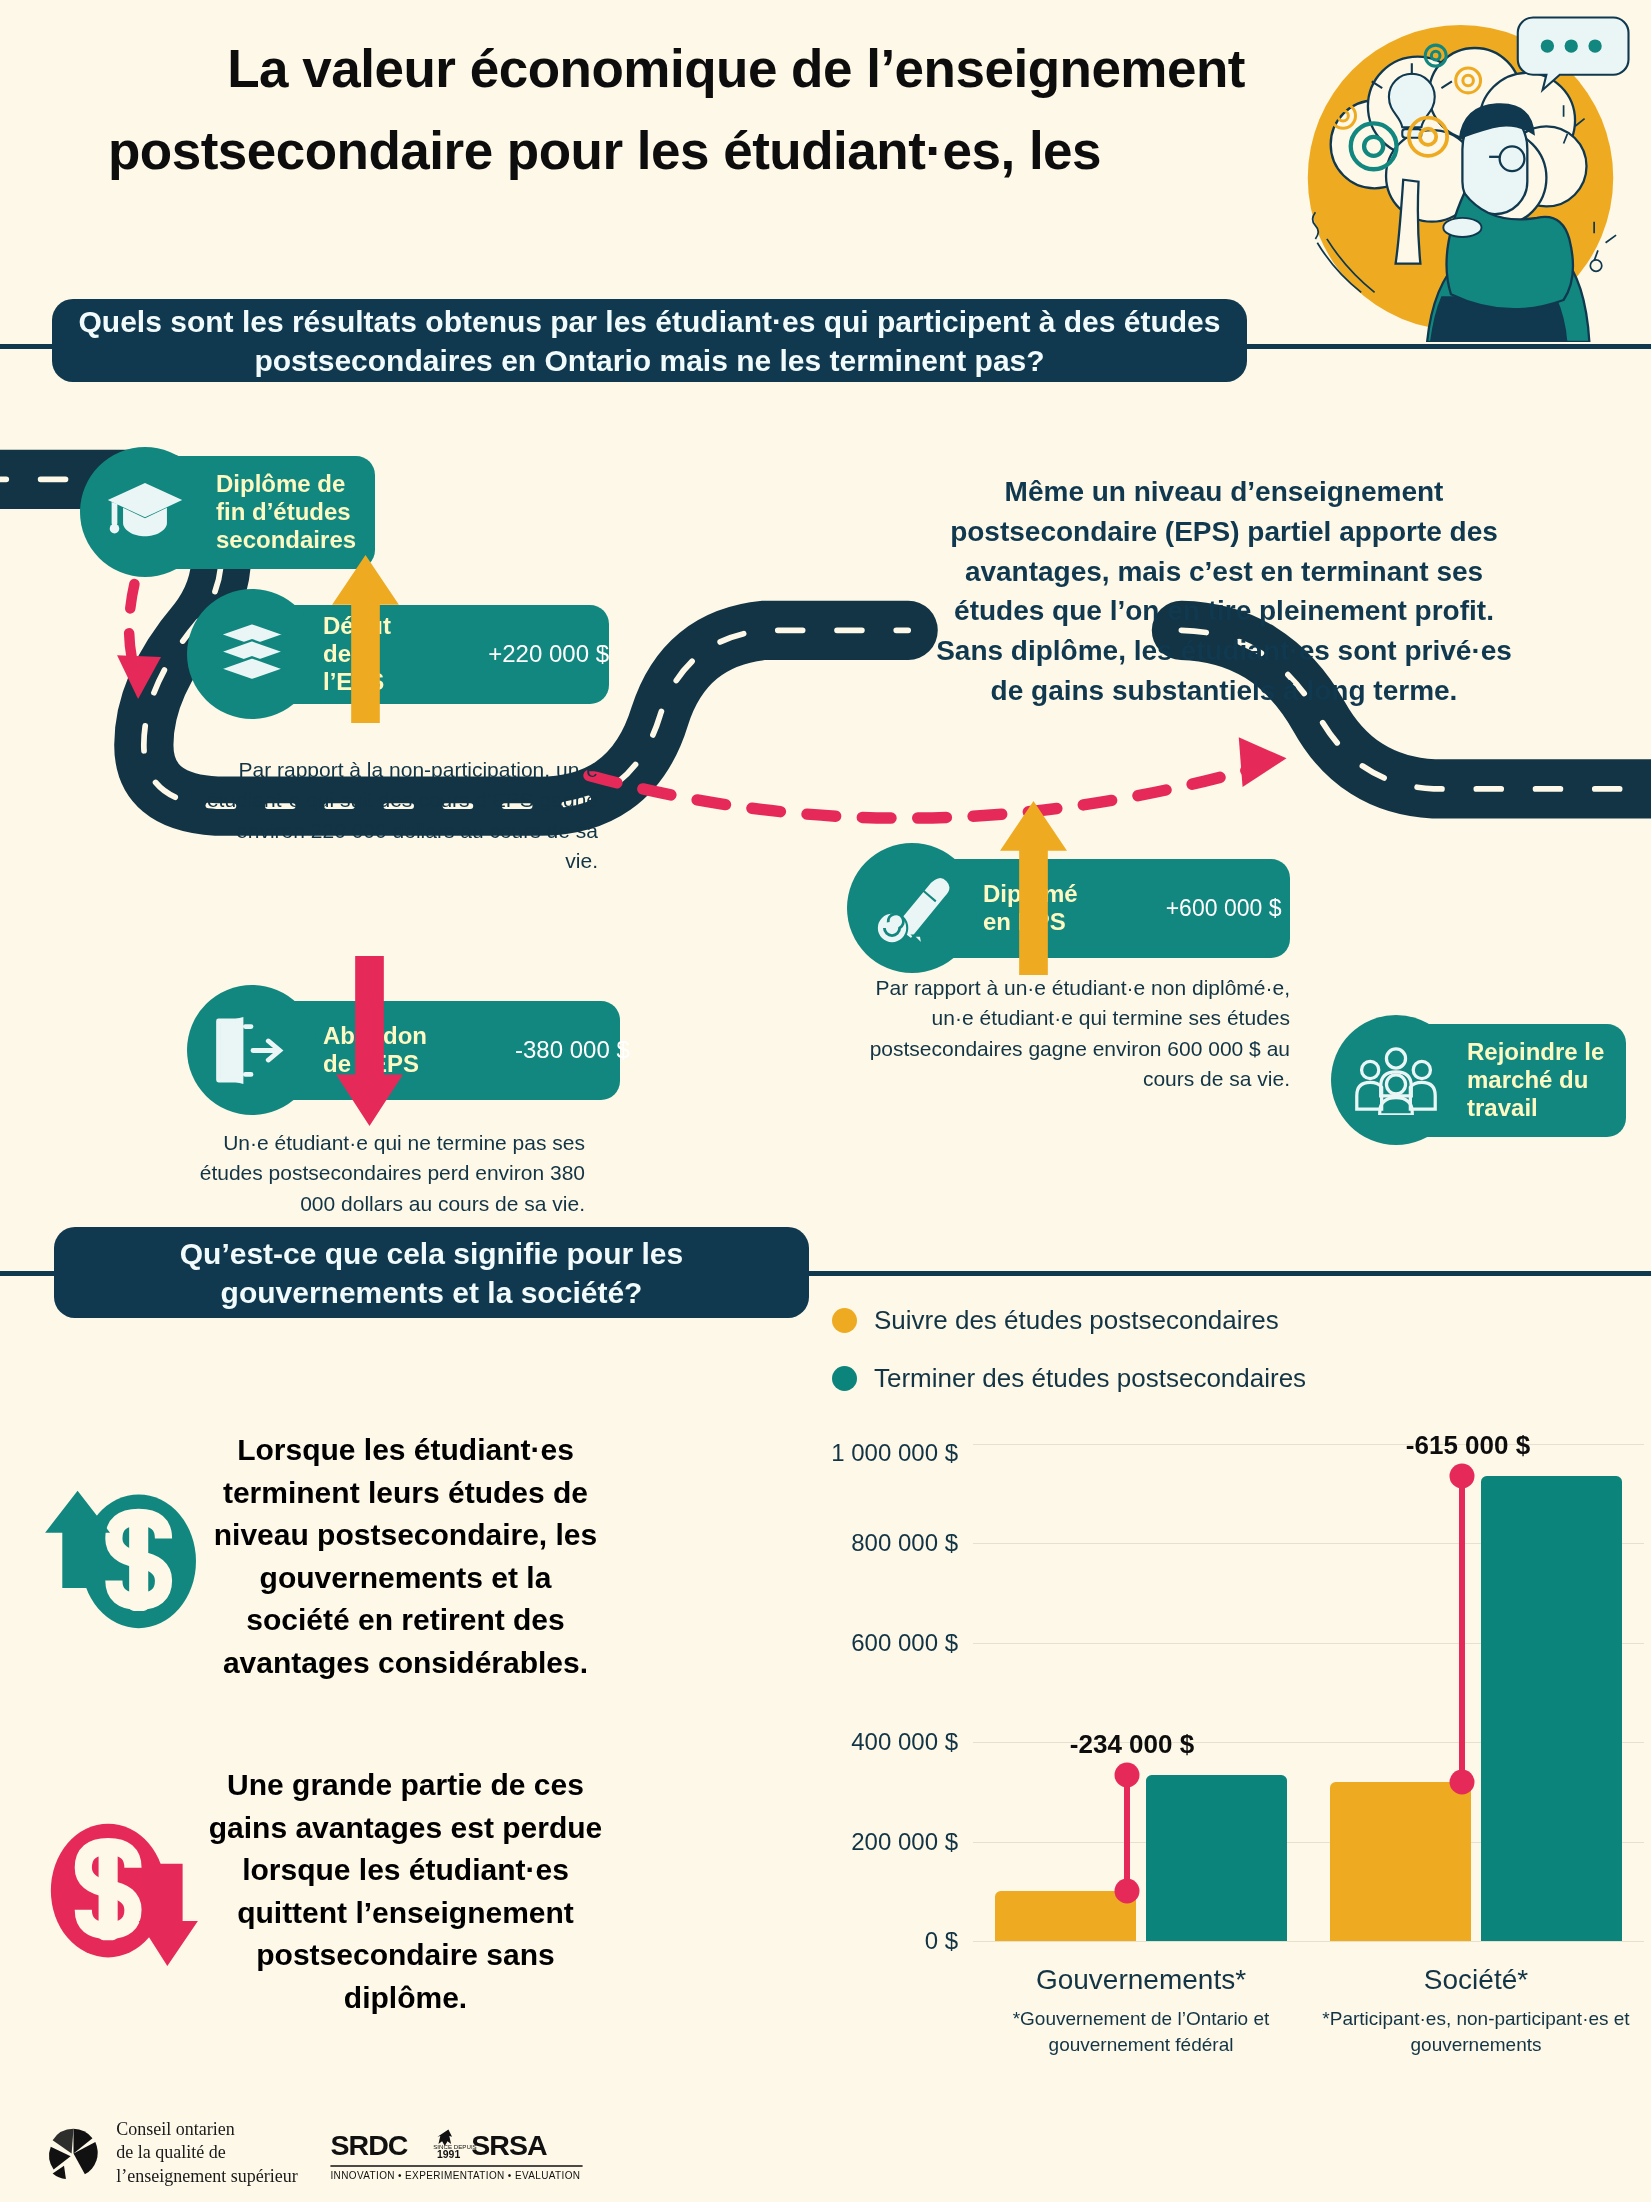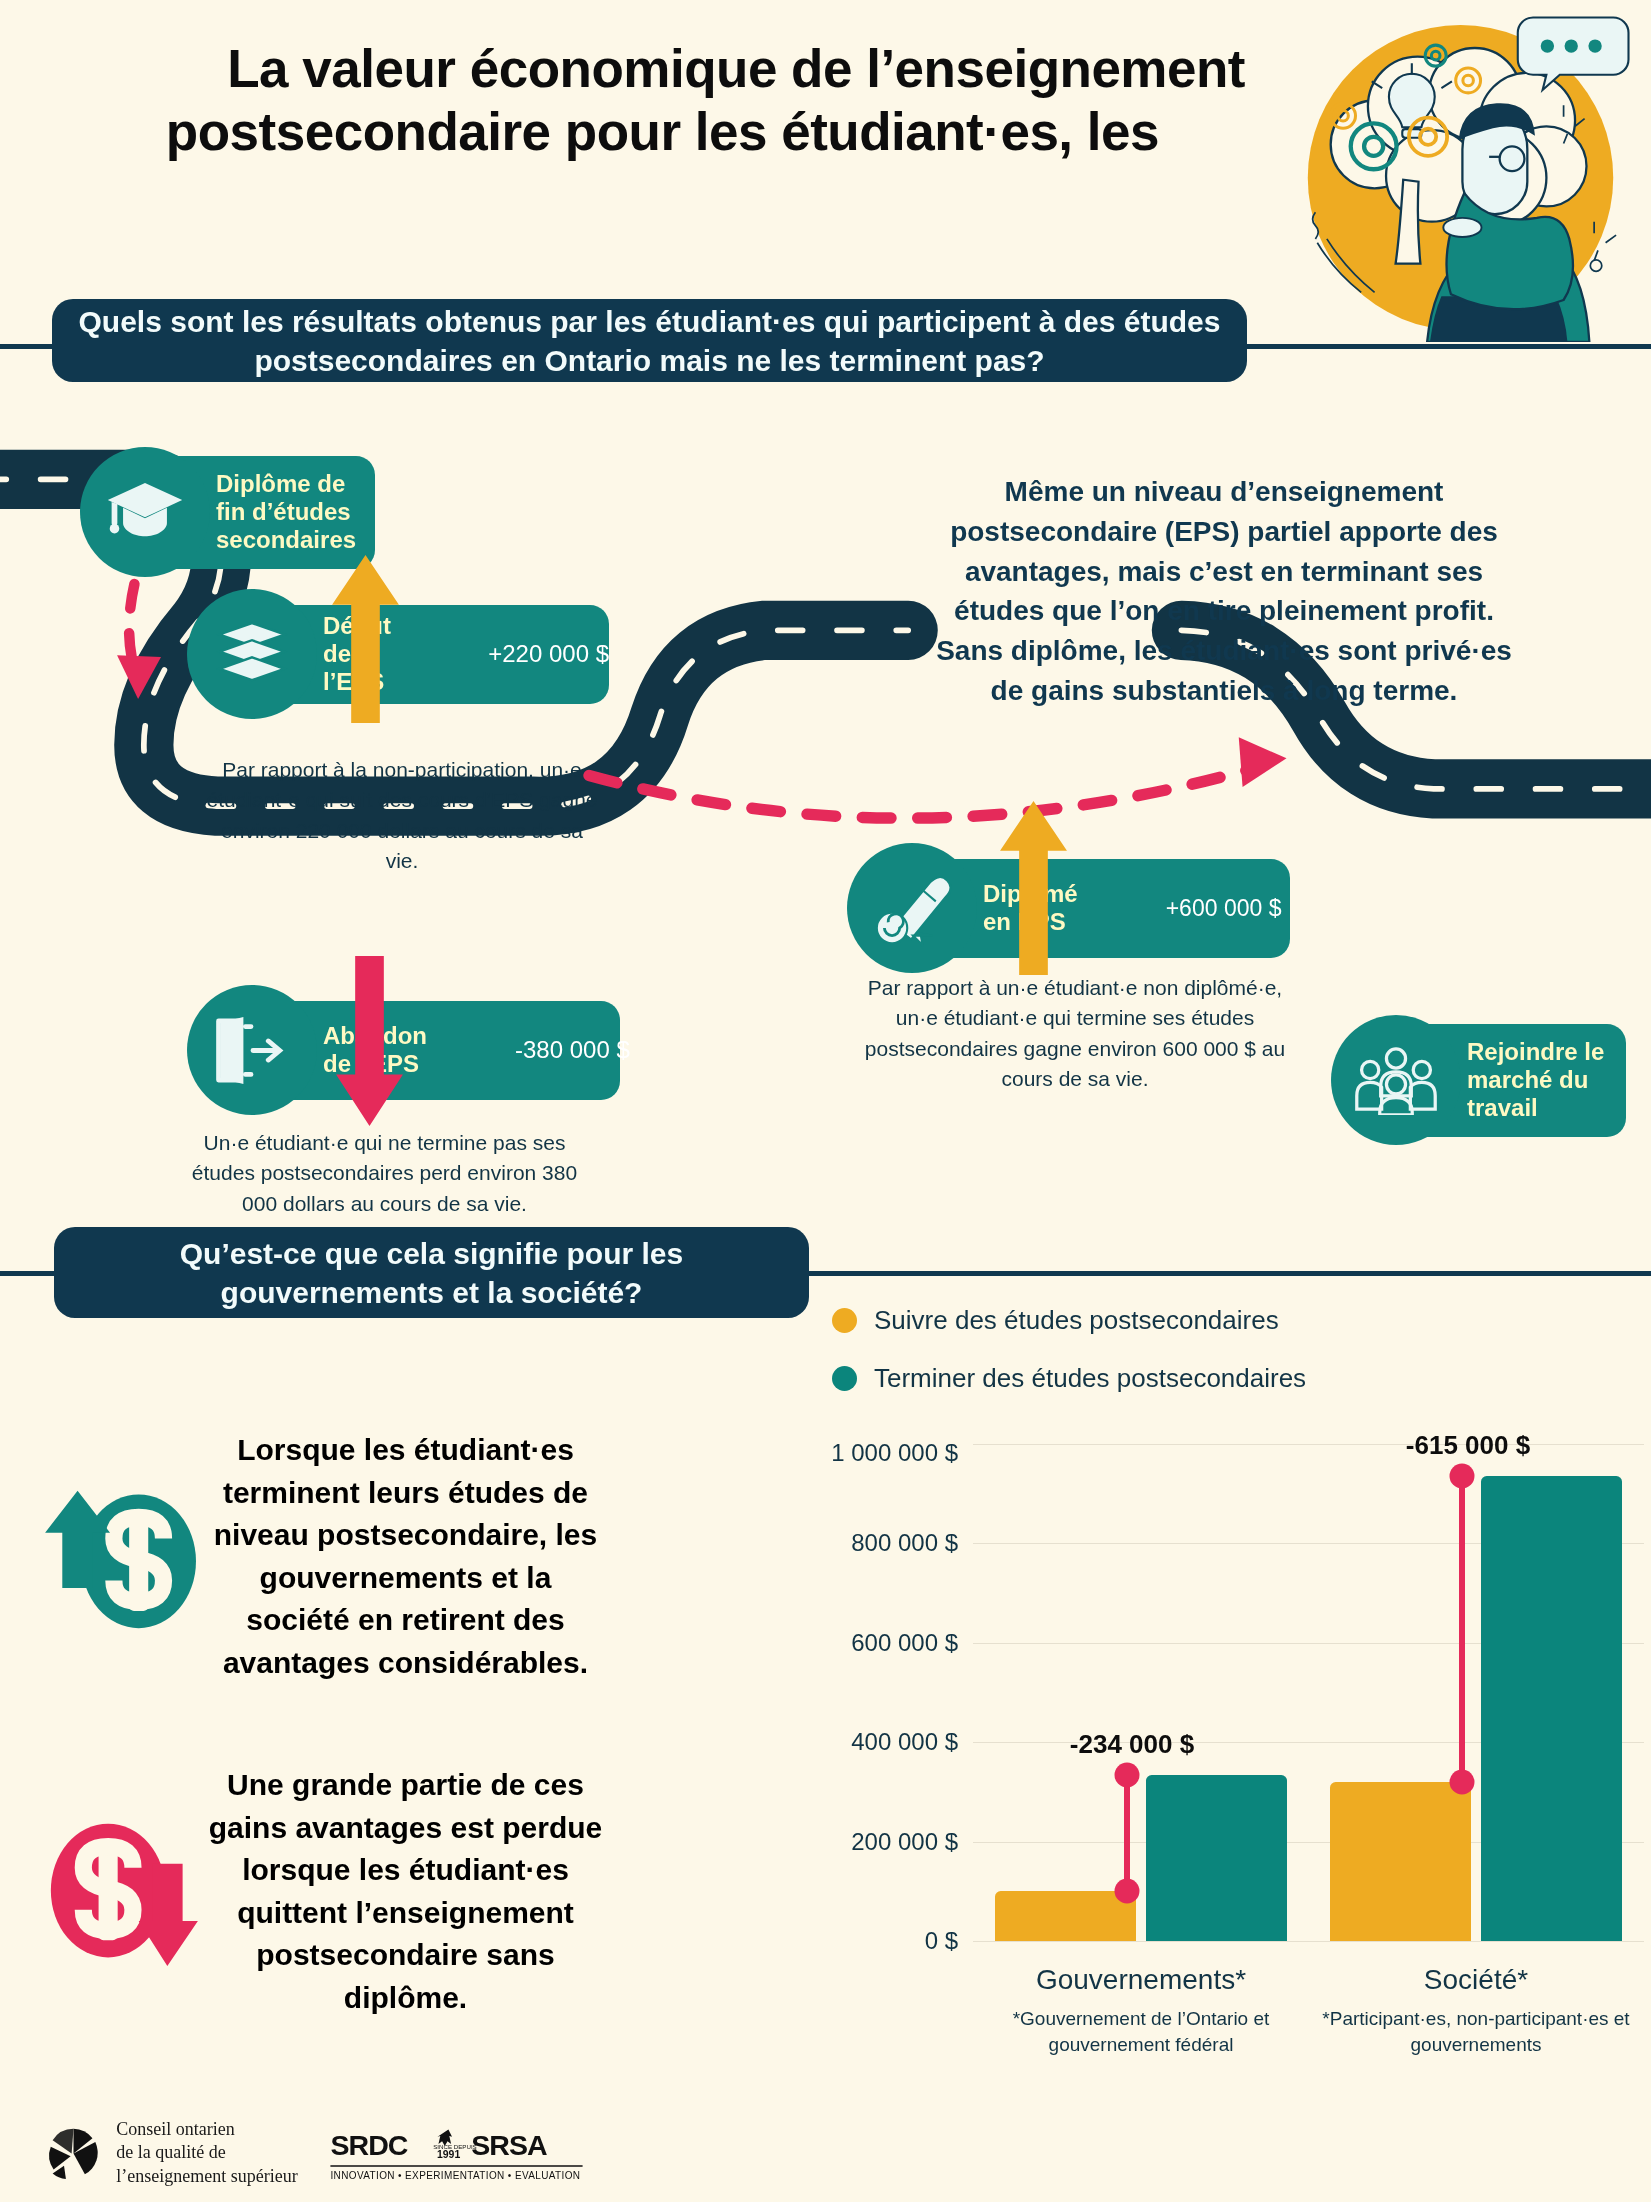--- a/index.html
+++ b/index.html
@@ -11,21 +11,21 @@
   }
   .abs{position:absolute;}
 
   
   #title{
     left:50px;top:38px;width:1195px;
     font-size:53px;line-height:1.18;font-weight:bold;color:#0d0d0d;
     letter-spacing:-0.5px;
   }
   #title .l{display:block;text-align:right;}
-  #title .l2{padding-right:86px;}
+  #title .l2{text-align:center;padding-right:86px;margin-top:19px;}
   #title .l3{text-align:center;padding-right:201px;}
 
   
   #hero{left:1260px;top:5.7px;width:380px;height:336px;}
 
   
   .sec-rule{left:0;width:1652px;height:4.8px;background:#10384f;}
   .banner{
     background:#10384f;color:#f2fbfb;border-radius:21px;
     font-weight:bold;text-align:center;display:flex;align-items:center;
@@ -65,21 +65,21 @@
   #node-drop .plate{width:358px;}
   #node-work{left:1331px;top:1015px;}
   #node-work .plate{width:220px;height:113px;}
 
   
   .arrowup,.arrowdown{position:absolute;width:67px;}
   .arrowup svg,.arrowdown svg{display:block;}
 
   
   .caption{
-    font-size:21px;line-height:1.45;text-align:center;color:#123445;
+    font-size:21px;line-height:1.45;text-align:right;color:#123445;
   }
   #cap-start{left:206px;top:755px;width:392px;}
   #cap-drop{left:184px;top:1128px;width:401px;}
   #cap-grad{left:860px;top:973px;width:430px;}
 
   
   #intro{
     left:918px;top:472px;width:612px;
     font-size:28px;line-height:1.42;font-weight:bold;text-align:center;color:#10384f;
   }

